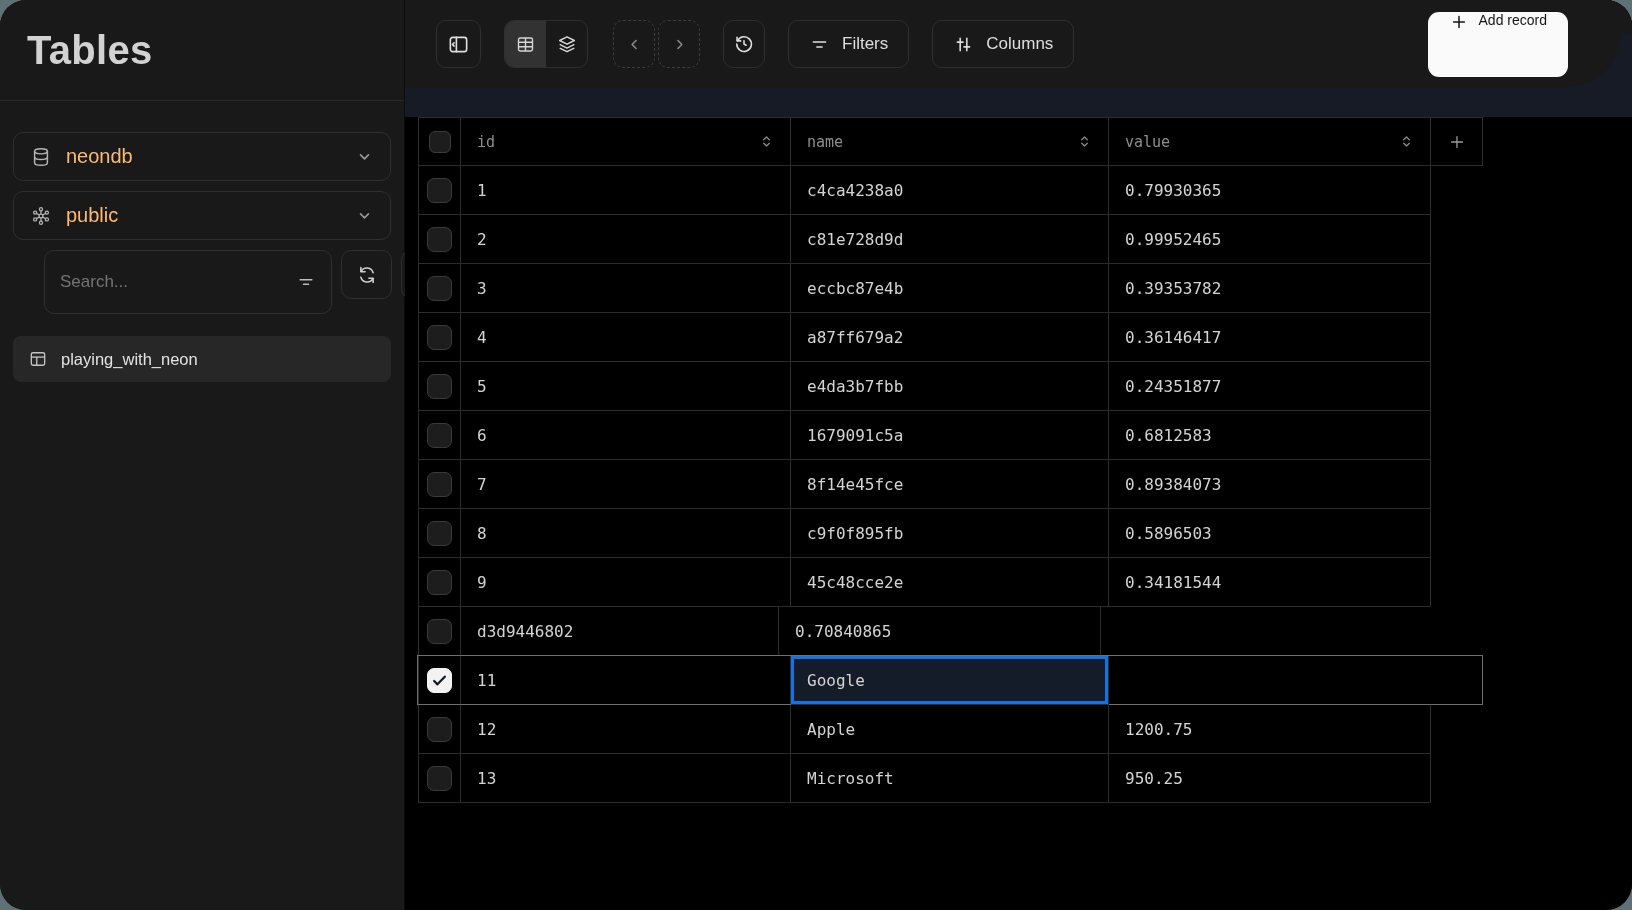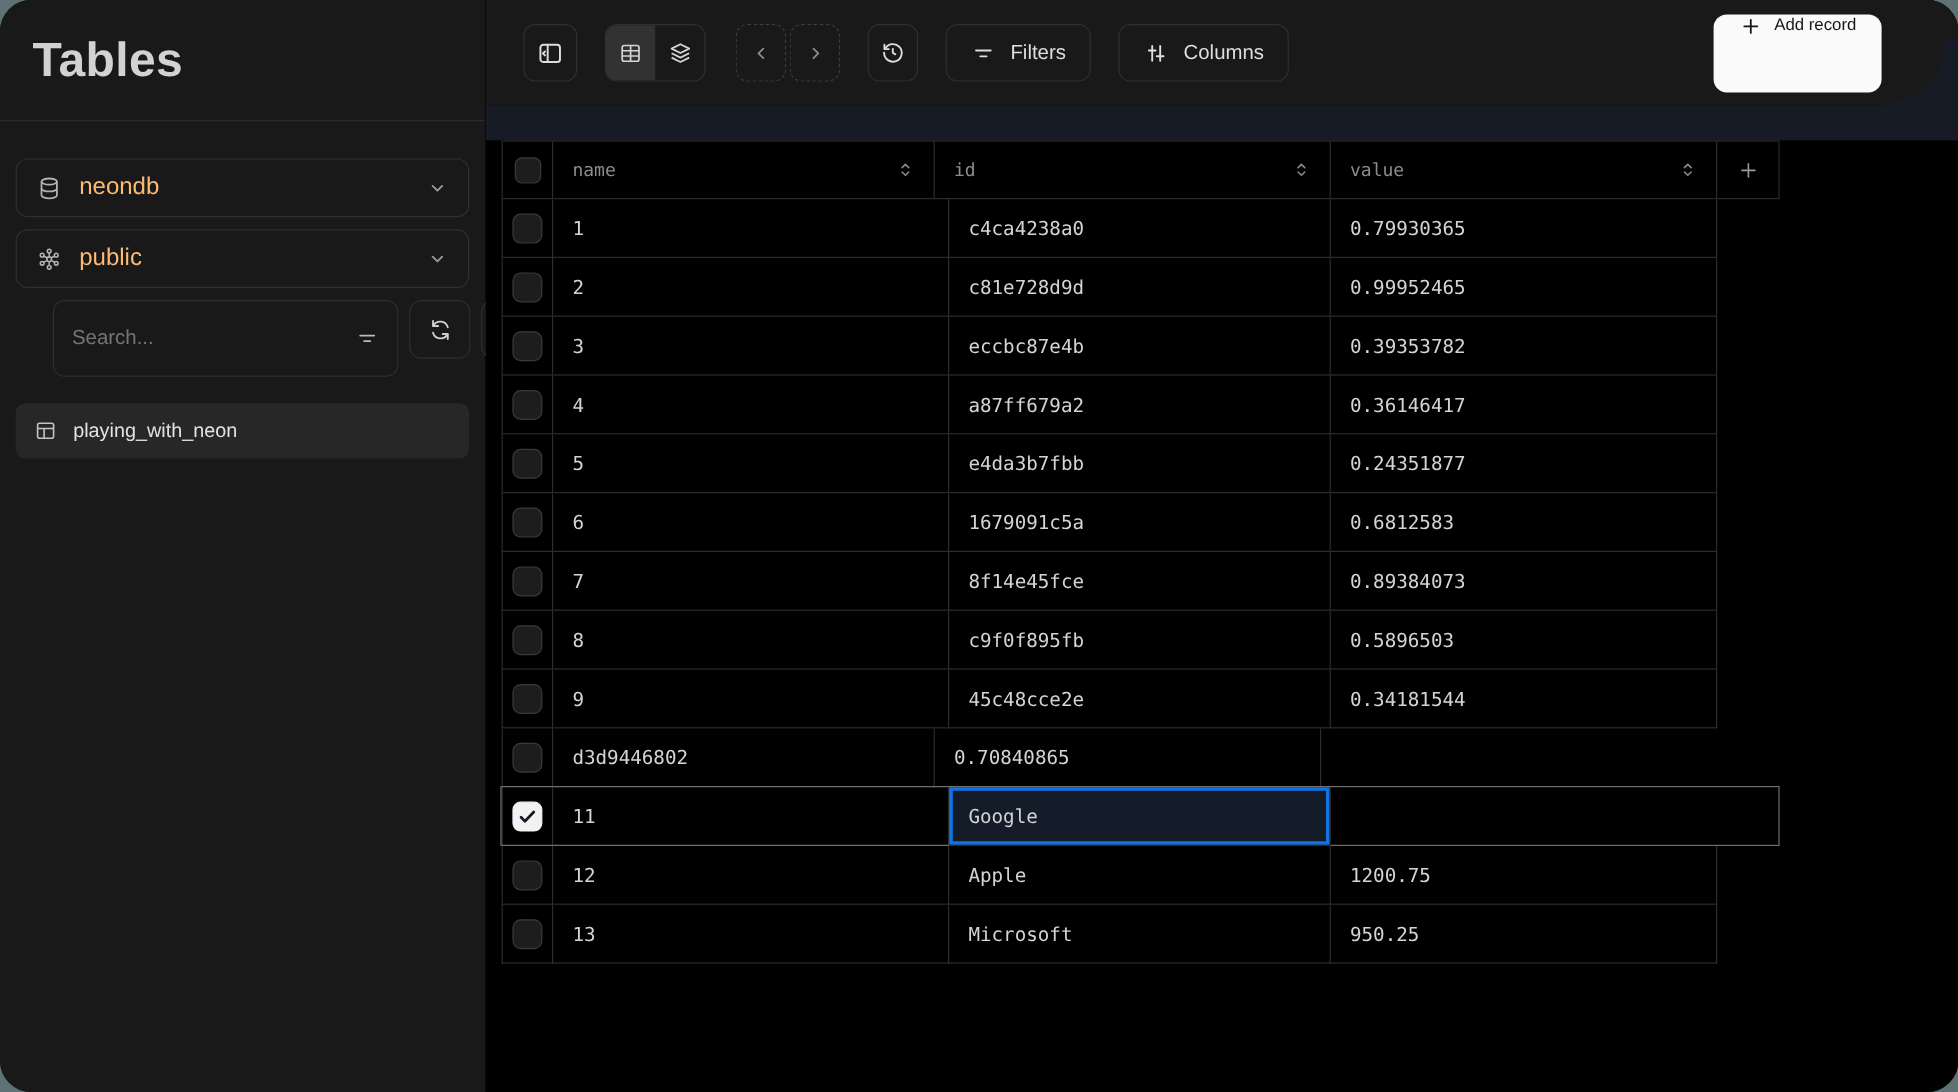--- a/index.html
+++ b/index.html
@@ -333,38 +333,38 @@
         <span>Add record</span>
       </div>
 
     </div>
 
     <div class="table-wrap">
       <div class="thead">
           <div class="cell th col-check first">
             <div class="cb cb-sm"></div>
           </div>
+          <div class="cell th col-id">
+            <span>id</span>
+            <span style="display: flex;">
+              <svg width="19" height="19" viewBox="0 0 24 24" fill="none" stroke="#8a8a8a" stroke-width="1.7" stroke-linecap="round" stroke-linejoin="round">
+                <path d="m8.5 9.7 3.5-3.4 3.5 3.4"></path>
+                <path d="m8.5 14.3 3.5 3.4 3.5-3.4"></path>
+              </svg>
+            </span>
+          </div>
           <div class="cell th col-name">
             <span>name</span>
             <span style="display: flex;">
               <svg width="19" height="19" viewBox="0 0 24 24" fill="none" stroke="#8a8a8a" stroke-width="1.7" stroke-linecap="round" stroke-linejoin="round">
                 <path d="m8.5 9.7 3.5-3.4 3.5 3.4"></path>
                 <path d="m8.5 14.3 3.5 3.4 3.5-3.4"></path>
               </svg>
             </span>
           </div>
-          <div class="cell th col-id">
-            <span>id</span>
-            <span style="display: flex;">
-              <svg width="19" height="19" viewBox="0 0 24 24" fill="none" stroke="#8a8a8a" stroke-width="1.7" stroke-linecap="round" stroke-linejoin="round">
-                <path d="m8.5 9.7 3.5-3.4 3.5 3.4"></path>
-                <path d="m8.5 14.3 3.5 3.4 3.5-3.4"></path>
-              </svg>
-            </span>
-          </div>
           <div class="cell th col-value">
             <span>value</span>
             <span style="display: flex;">
               <svg width="19" height="19" viewBox="0 0 24 24" fill="none" stroke="#8a8a8a" stroke-width="1.7" stroke-linecap="round" stroke-linejoin="round">
                 <path d="m8.5 9.7 3.5-3.4 3.5 3.4"></path>
                 <path d="m8.5 14.3 3.5 3.4 3.5-3.4"></path>
               </svg>
             </span>
           </div>
           <div class="cell th col-plus">

